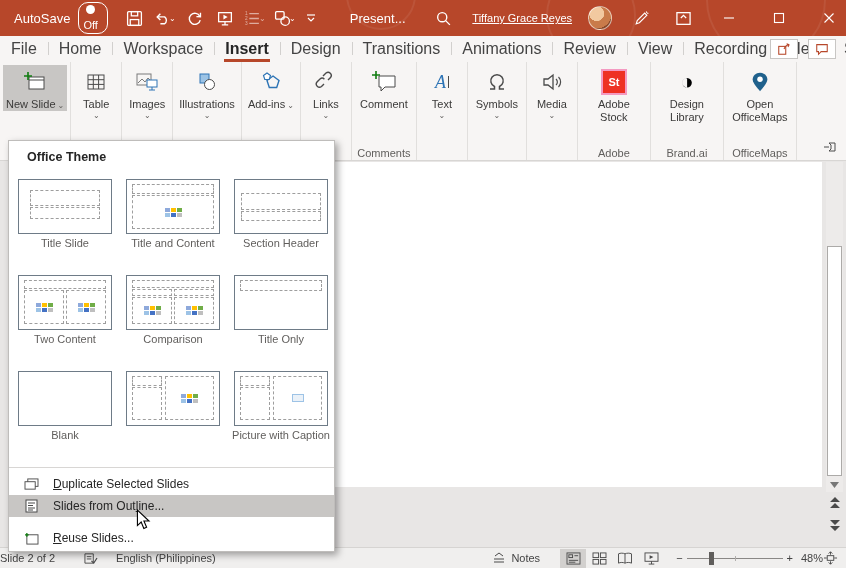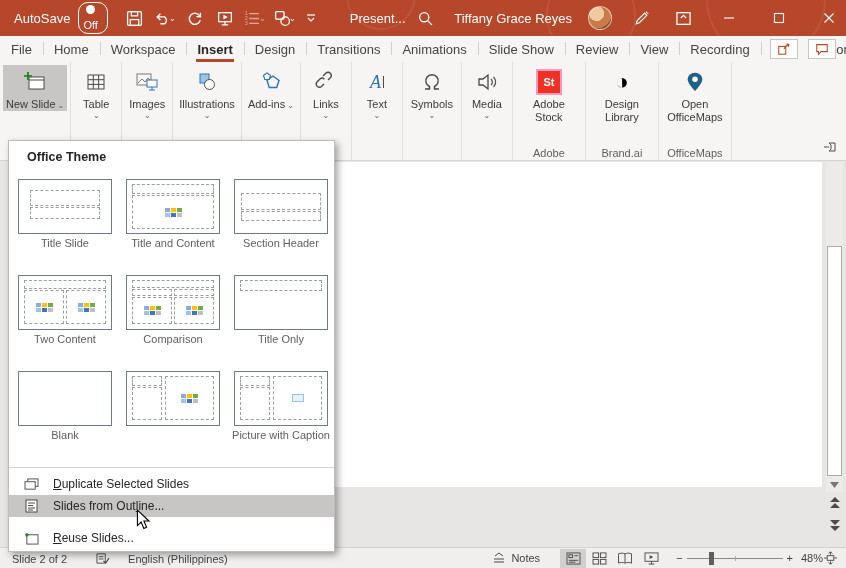--- a/index.html
+++ b/index.html
@@ -15,27 +15,27 @@
   .toggle { display:flex; align-items:center; gap:5px; border:1px solid #fff; border-radius:10px; padding:2px 9px 2px 4px; margin-left:8px; font-size:11px;flex-direction:column; }
   .toggle .knob { width:9px; height:9px; background:#fff; border-radius:50%; display:inline-block; }
   .qat { display:flex; align-items:center; margin-left:14px; gap:4px; }
   .qbtn { width:26px; height:26px; display:flex; align-items:center; justify-content:center; }
   .qbtn.narrow { width:18px; }
   .qbtn svg { display:block; }
   .dim { opacity:.55; }
   .chev-mini { font-size:8px; margin-left:-2px; }
   .wtitle { font-size:13px; margin-left:30px; white-space:nowrap; }
   .tb-right { margin-left:auto; display:flex; align-items:center; gap:16px; padding-right:0; }
-  .username { font-size:13px; white-space:nowrap; }
+  .username { font-size:11px; white-space:nowrap;text-decoration:underline; }
   .avatar { width:24px; height:24px; border-radius:50%; background:radial-gradient(circle at 35% 30%, #f2c9a0 0 35%, #c97b4a 36% 70%, #8a4a2a 71%); border:1px solid rgba(255,255,255,.6); }
   .winbtn { width:34px; height:36px; display:flex; align-items:center; justify-content:center; }
 
   
   .tabrow { position:absolute; left:0; top:36px; width:846px; height:26px; background:#F7F5F4; display:flex; align-items:stretch; }
-  .tab { font-size:13px; color:#444; display:flex; align-items:center; padding:0 11px; position:relative; white-space:nowrap; }
+  .tab { font-size:16px; color:#444; display:flex; align-items:center; padding:0 11px; position:relative; white-space:nowrap; }
   .tab:not(:first-child)::before { content:""; position:absolute; left:0; top:6px; height:13px; width:1px; background:#D2D0CE; }
   .tab.selected { font-weight:700; color:#262626; }
   .tab.selected::after { content:""; position:absolute; left:10px; right:10px; bottom:0; height:3px; background:#B7472A; }
   .tabrow-btns { position:absolute; right:10px; top:3px; display:flex; gap:10px; }
   .tr-btn { width:28px; height:20px; border:1px solid #C8C6C4; background:#fff; display:flex; align-items:center; justify-content:center; }
 
   
   .ribbon { position:absolute; left:0; top:62px; width:846px; height:99px; background:#F7F5F4; border-bottom:1px solid #D8D6D4; display:flex; }
   .rgroup { position:relative; border-right:1px solid #E1DFDD; display:flex; align-items:flex-start; padding:3px 3px 16px; }
   .glabel { position:absolute; bottom:1px; left:0; right:0; text-align:center; font-size:11px; color:#605E5C; }
@@ -52,21 +52,21 @@
   
   .workspace { position:absolute; left:0; top:162px; width:846px; height:385px; background:#E8E6E5; }
   .canvas { position:absolute; left:300px; top:0; width:522px; height:325px; background:#fff; }
   .scrolltrack { position:absolute; left:826px; top:0; width:17px; height:330px; background:#EDEBEA; }
   .scrollthumb { position:absolute; left:827px; top:84px; width:15px; height:230px; background:#fff; border:1px solid #ACAAA8; }
   .scroll-down { position:absolute; left:827px; top:316px; width:15px; height:14px; display:flex; align-items:center; justify-content:center; }
   .navbtn { position:absolute; left:828px; width:14px; height:16px; display:flex; align-items:center; justify-content:center; }
 
   
   .statusbar { position:absolute; left:0; top:547px; width:846px; height:21px; background:#F0EFEE; border-top:1px solid #D6D4D2; display:flex; align-items:center; font-size:11px; color:#444; }
-  .sb-left { display:flex; align-items:flex-end; gap:10px; margin-left:12px; }
+  .sb-left { display:flex; align-items:center; gap:10px; }
   .sb-right { margin-left:auto; display:flex; align-items:center; margin-right:8px; }
   .sb-item { display:flex; align-items:center; gap:5px; white-space:nowrap; }
   .viewbtn { width:26px; height:19px; display:flex; align-items:center; justify-content:center; }
   .viewbtn.pressed { background:#D2D0CE; }
   .zoomline { width:96px; height:1px; background:#8A8886; position:relative; margin:0 4px; }
   .zoomline .tick { position:absolute; left:48px; top:-2px; width:1px; height:5px; background:#B0AEAC; }
   .zoomline .zthumb { position:absolute; left:22px; top:-6px; width:5px; height:13px; background:#605E5C; }
   .zpct { width:30px; text-align:right; }
 
   
@@ -198,21 +198,20 @@
 </div>
 
 <div class="tabrow">
   <span class="tab">File</span>
   <span class="tab">Home</span>
   <span class="tab">Workspace</span>
   <span class="tab selected">Insert</span>
   <span class="tab">Design</span>
   <span class="tab">Transitions</span>
   <span class="tab">Animations</span>
-  <span class="tab">Slide Show</span>
   <span class="tab">Review</span>
   <span class="tab">View</span>
   <span class="tab">Recording</span>
   <span class="tab">Help</span>
   <span class="tab">ShortcutTo</span>
   <span class="tabrow-btns">
     <span class="tr-btn">
       <svg width="14" height="14" viewBox="0 0 16 16">
           <rect x="2" y="5" width="8" height="9" fill="none" stroke="#B7472A" stroke-width="1.2"></rect>
           <path d="M8 8 C10 4 12 3 14 3 M14 3 L11 2 M14 3 L12.5 5.8" fill="none" stroke="#B7472A" stroke-width="1.2"></path>
@@ -296,20 +295,32 @@
         <svg width="22" height="22" viewBox="0 0 22 22">
             <g fill="none" stroke="#4A4A4A" stroke-width="1.4">
               <path d="M9 13 L6.5 15.5 A3.2 3.2 0 0 1 2 11 L5 8 A3.2 3.2 0 0 1 9.4 8.2"></path>
               <path d="M13 9 L15.5 6.5 A3.2 3.2 0 0 0 11 2 L8 5"></path>
             </g>
           </svg>
       </span>
       <span class="rlabel"><span>Links</span></span>
       <span class="chev">⌄</span>
     </div>
+  </div>
+  <div class="rgroup">
+    <div class="rbtn" style="min-width:58px">
+      <span class="ricon">
+        <svg width="26" height="24" viewBox="0 0 26 24">
+            <path d="M8 6 H24 V17 H14 L10 21 V17 H8 Z" fill="#fff" stroke="#4A4A4A"></path>
+            <path d="M5 1 V9 M1 5 H9" stroke="#107C10" stroke-width="1.6"></path>
+          </svg>
+      </span>
+      <span class="rlabel"><span>Comment</span></span>
+    </div>
+    <span class="glabel">Comments</span>
   </div>
   <div class="rgroup">
     <div class="rbtn">
       <span class="ricon">
         <svg width="22" height="22" viewBox="0 0 22 22">
             <text x="4" y="17" font-size="18" font-style="italic" font-family="serif" fill="#2E74B5">A</text>
             <path d="M17.5 5 V17" stroke="#4A4A4A"></path>
           </svg>
       </span>
       <span class="rlabel"><span>Text</span></span>

